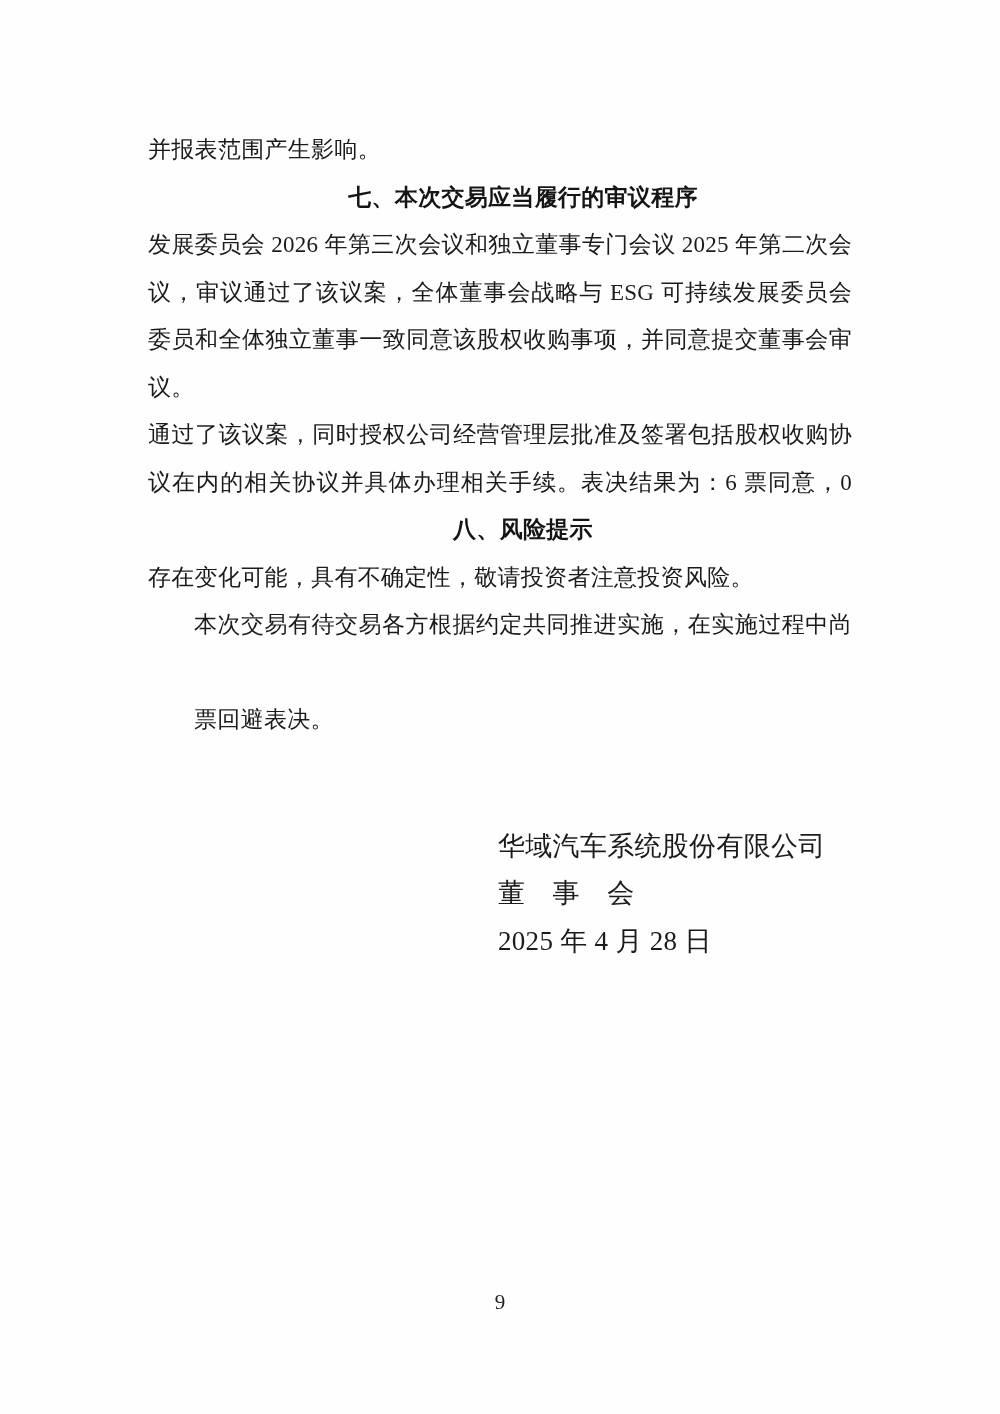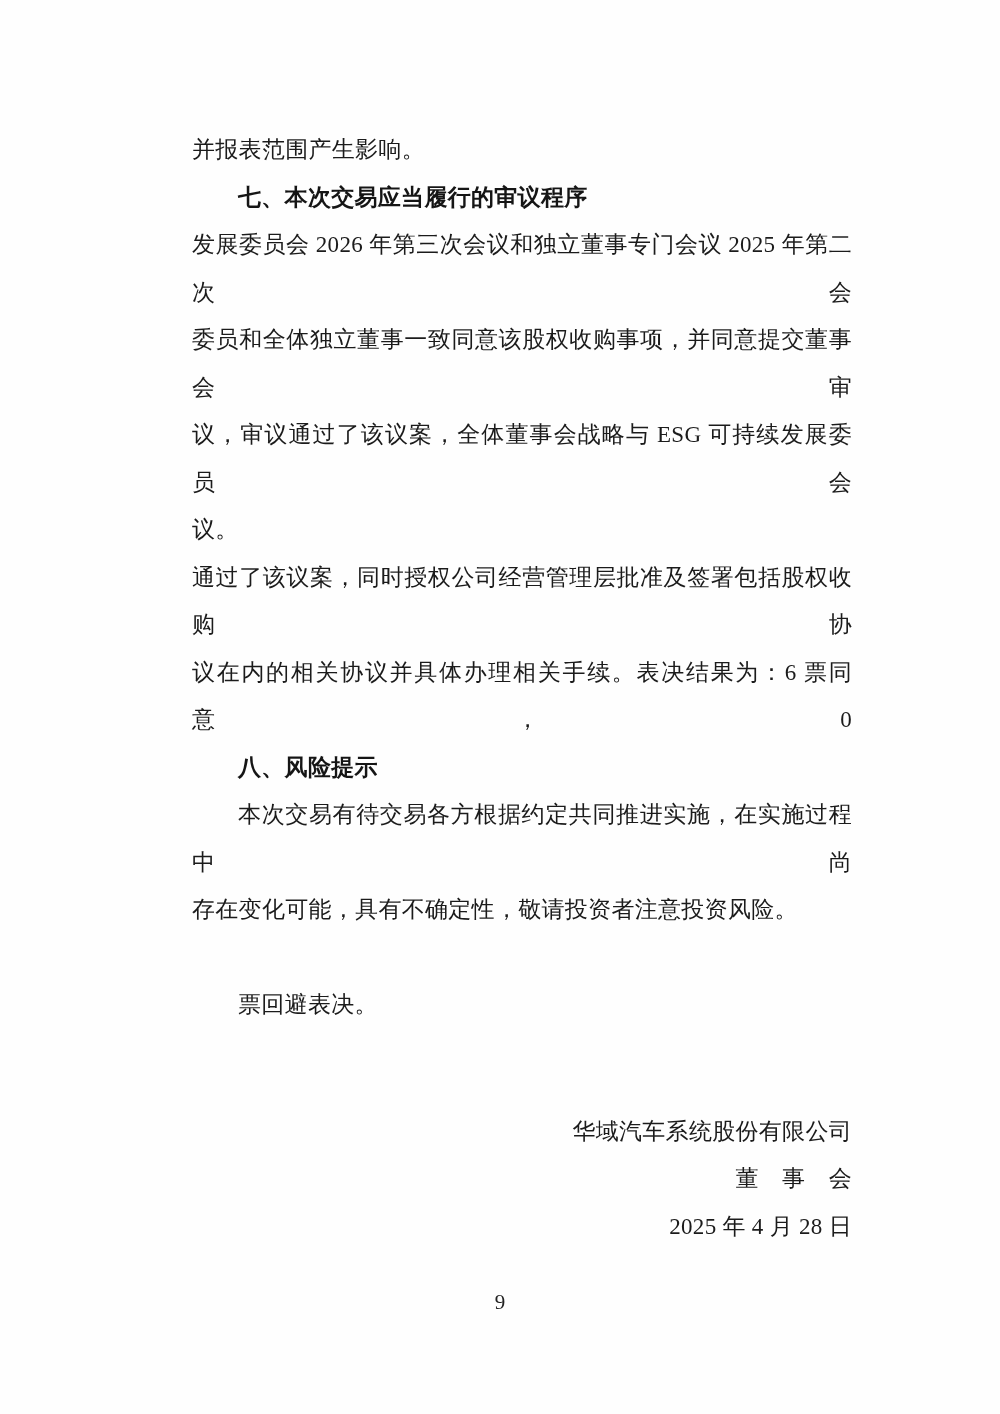--- a/index.html
+++ b/index.html
@@ -21,43 +21,43 @@
     overflow: hidden;
   }
   .content {
     padding: 126px 148px 0 148px;
     font-size: 23px;
     line-height: 47.5px;
     letter-spacing: 0.3px;
   }
   .line {
     white-space: normal;
-    margin-left: 44px;
   }
   .line.j {
     text-align: justify;
     text-align-last: justify;
   }
   .line.ind {
     text-indent: 2em;
   }
   .line.heading {
     font-weight: 700;
     text-indent: 2em;
     color: #151515;
+    text-align: center;
   }
   .line.blank {
     height: 47.5px;
   }
   .signature {
     margin-top: 79px;
     margin-left: 350px;
     width: 354px;
-    text-align: right;
-    font-size: 23px;
+    text-align: left;
+    font-size: 27px;
     line-height: 47.5px;
   }
   .page-number {
     position: absolute;
     top: 1290px;
     left: 0;
     width: 100%;
     text-align: center;
     font-size: 21px;
     color: #222;
@@ -65,28 +65,28 @@
 </style>
 </head>
 <body>
 
 <div class="page">
   <div class="content">
     <div>
         <div class="line">并报表范围产生影响。</div>
         <div class="line heading">七、本次交易应当履行的审议程序</div>
         <div class="line j">发展委员会 2026 年第三次会议和独立董事专门会议 2025 年第二次会</div>
+        <div class="line j">议，审议通过了该议案，全体董事会战略与 ESG 可持续发展委员会</div>
         <div class="line j">委员和全体独立董事一致同意该股权收购事项，并同意提交董事会审</div>
-        <div class="line j">议，审议通过了该议案，全体董事会战略与 ESG 可持续发展委员会</div>
         <div class="line">议。</div>
         <div class="line j">通过了该议案，同时授权公司经营管理层批准及签署包括股权收购协</div>
         <div class="line j">议在内的相关协议并具体办理相关手续。表决结果为：6 票同意，0</div>
         <div class="line heading">八、风险提示</div>
+        <div class="line">存在变化可能，具有不确定性，敬请投资者注意投资风险。</div>
         <div class="line ind j">本次交易有待交易各方根据约定共同推进实施，在实施过程中尚</div>
-        <div class="line">存在变化可能，具有不确定性，敬请投资者注意投资风险。</div>
         <div class="line blank"></div>
         <div class="line ind">票回避表决。</div>
       </div>
     <div class="signature">
       <div class="line">华域汽车系统股份有限公司</div>
       <div class="line">董　事　会</div>
       <div class="line">2025 年 4 月 28 日</div>
     </div>
   </div>
   <div class="page-number">9</div>

